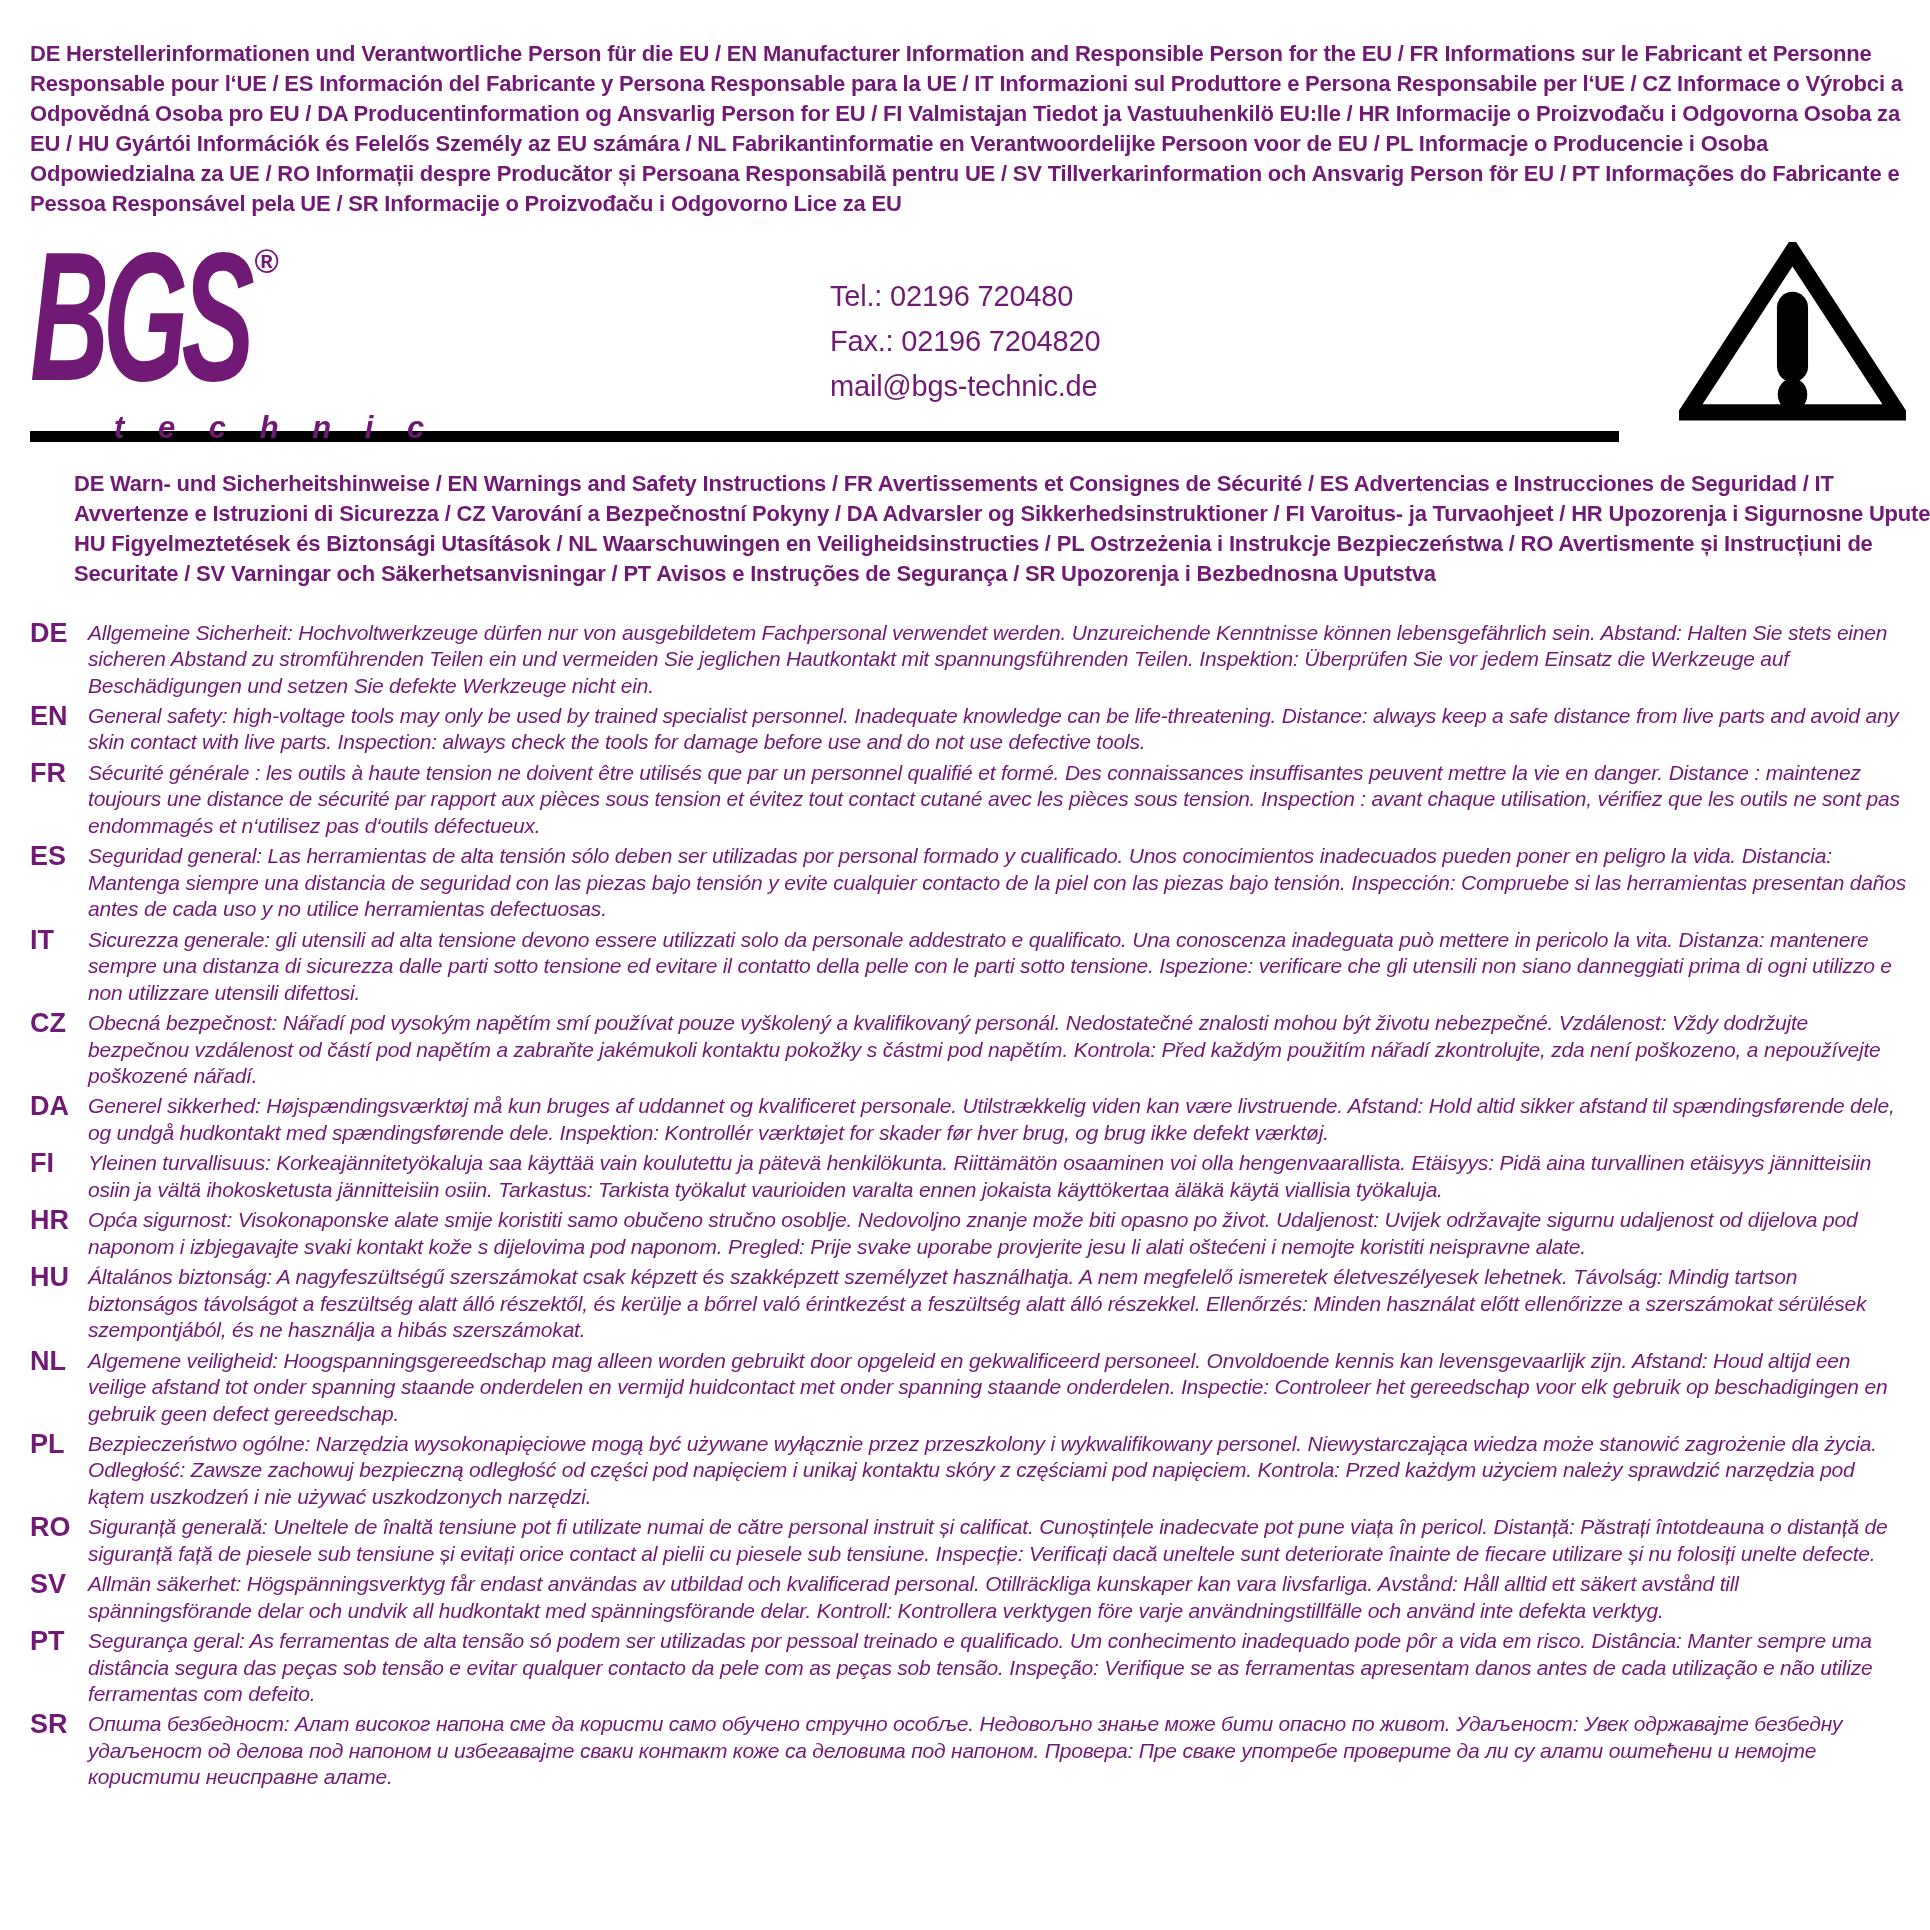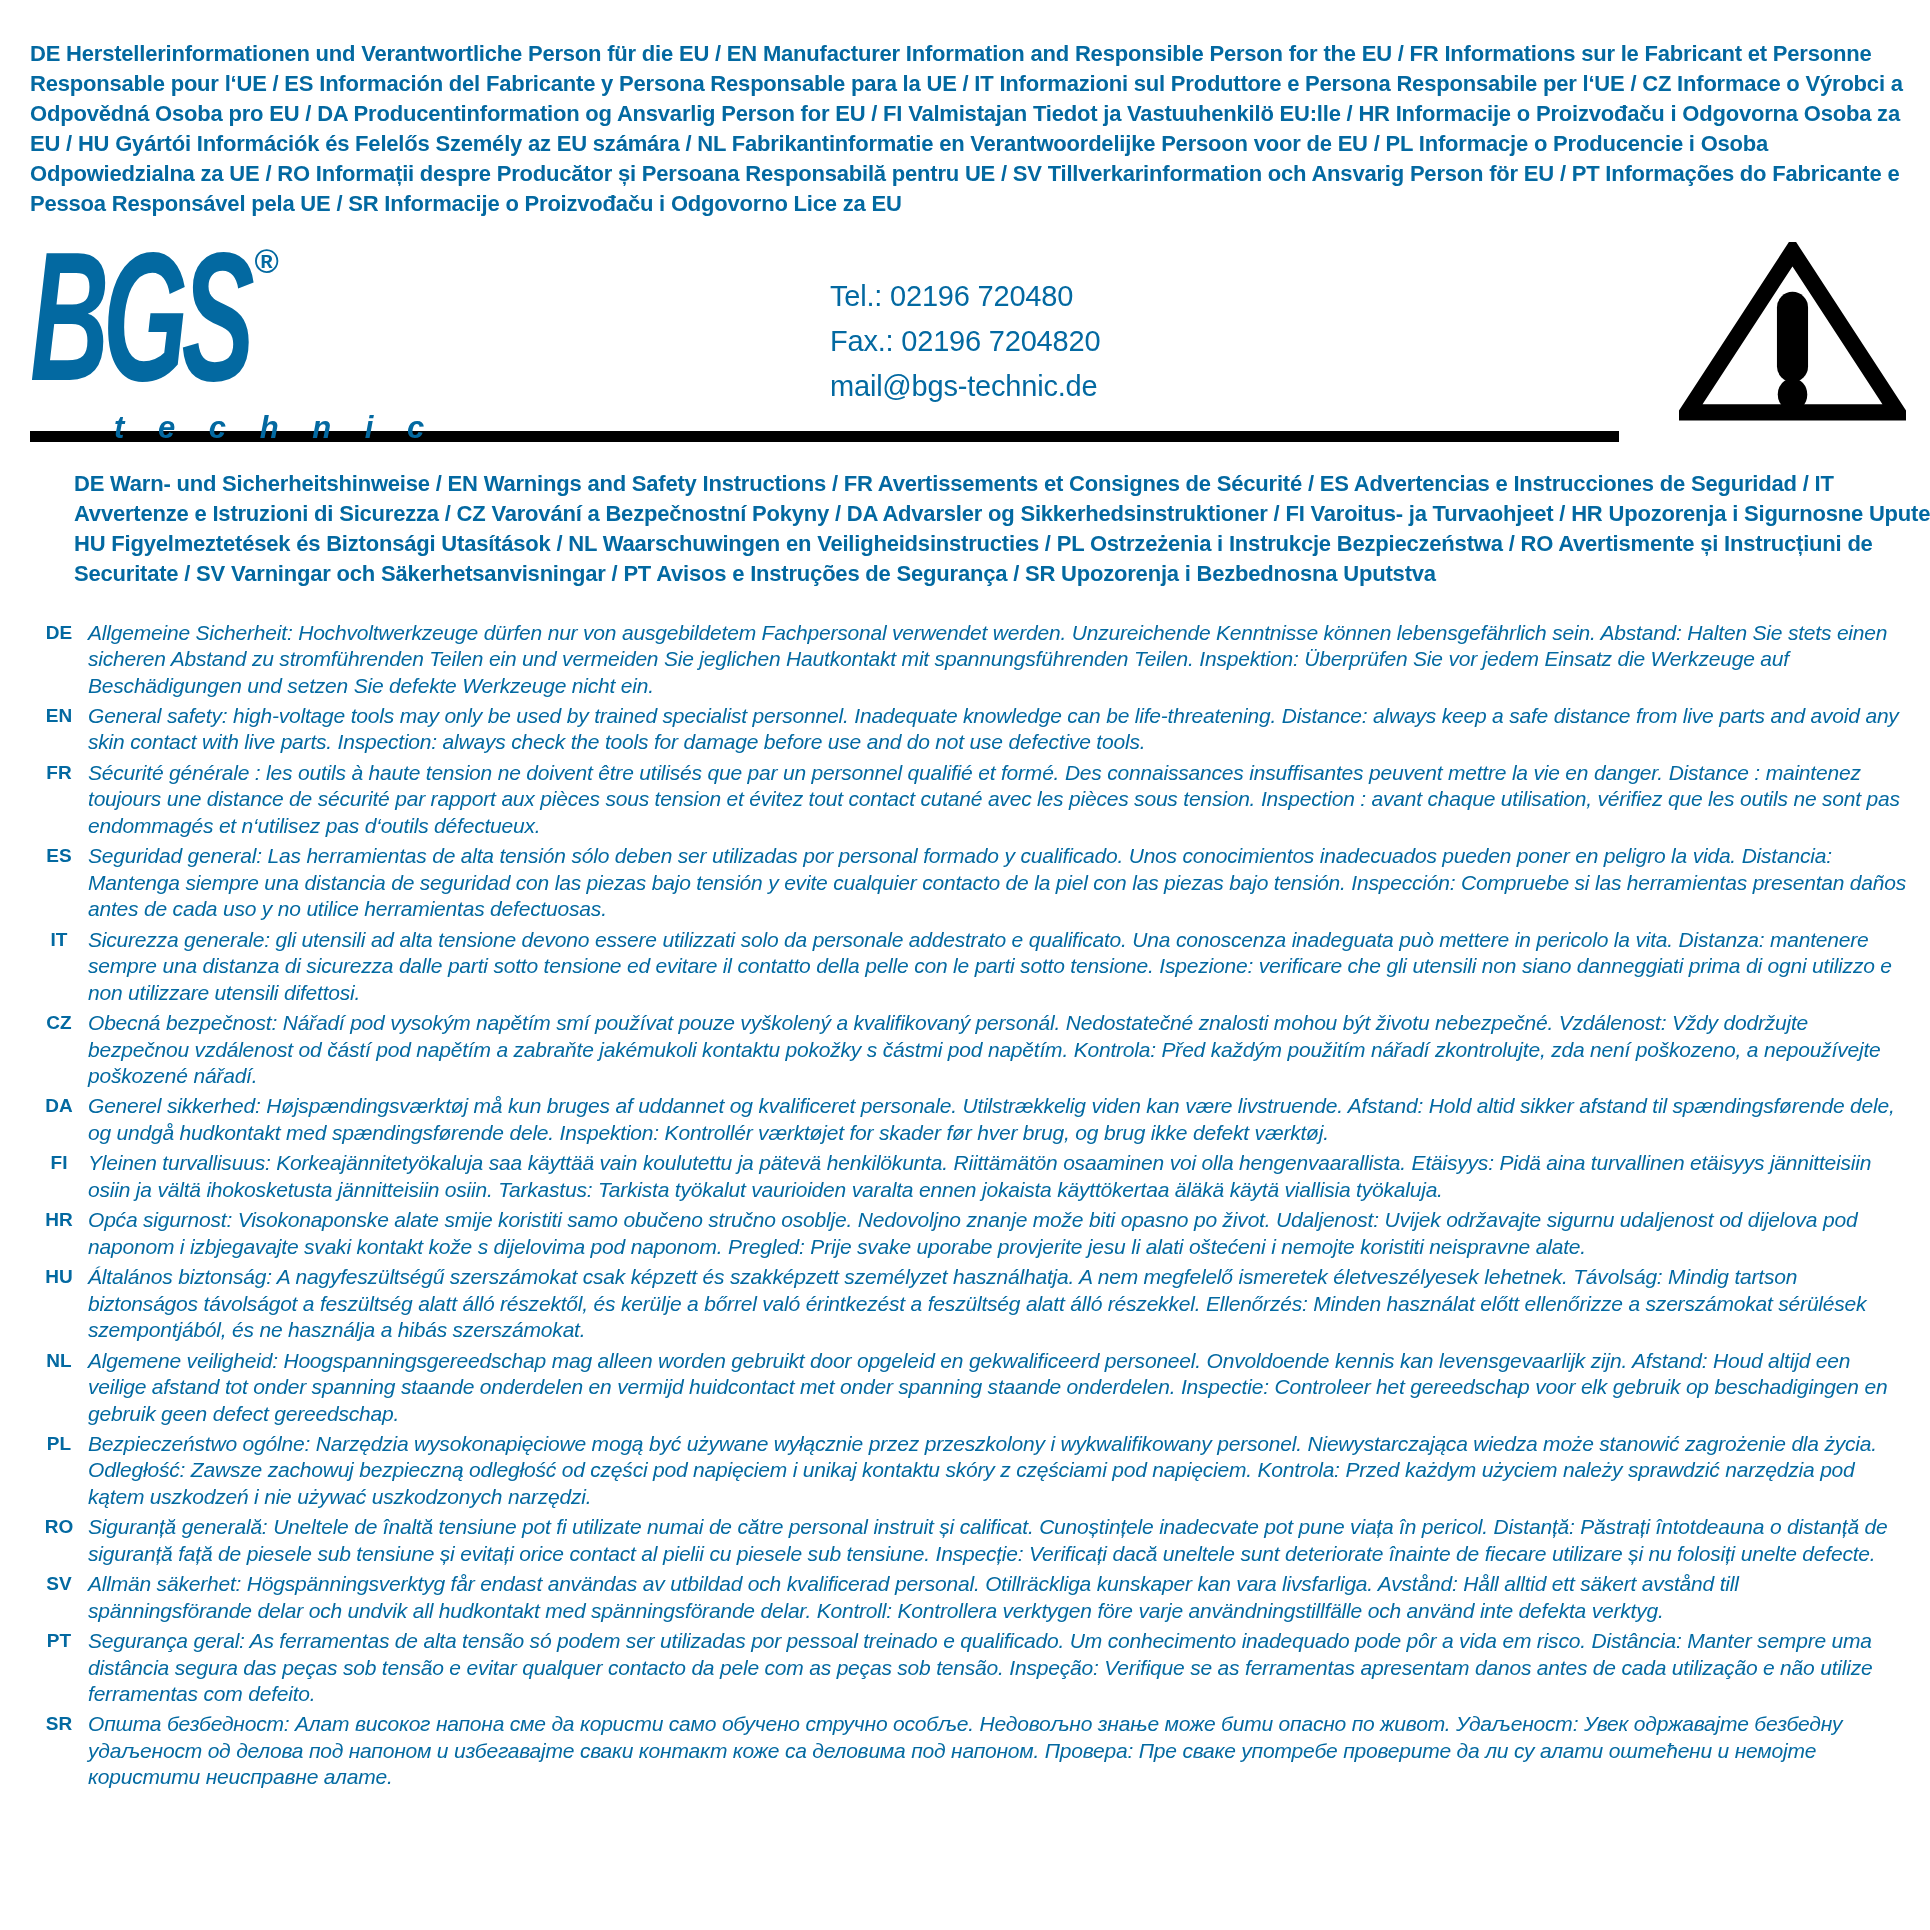--- a/index.html
+++ b/index.html
@@ -1,17 +1,17 @@
 <!DOCTYPE html>
 <html style="font-size:12.5px"><head>
 <meta charset="utf-8">
 <style>
   html,body{margin:0;padding:0;background:#fff;}
   .page{
-    width:1930px;height:1930px;background:#ffffff;color:#0369a1;
+    width:1930px;height:1930px;background:#ffffff;color:#701a75;
     box-sizing:border-box;padding:39px 22px 0 30px;
     font-family:"Liberation Sans",sans-serif;overflow:hidden;
   }
   
   .mfr-header{
     font-weight:bold;font-size:22px;line-height:30px;letter-spacing:-0.2px;
     width:1876px;
   }
   
   .band{position:relative;height:181px;margin-top:28px;}
@@ -32,21 +32,21 @@
   .rule{height:11px;background:#000;width:1589px;margin-top:3.1px;}
   
   .warn-header{
     margin-top:26.5px;font-weight:bold;font-size:22px;line-height:30px;letter-spacing:-0.2px;
     width:1876px;
     margin-left:44px;
   }
   
   .safety{margin-top:31px;list-style:none;margin-left:0;margin-right:0;margin-bottom:0;padding:0;width:1877px;}
   .safety-item{display:grid;grid-template-columns:58px 1fr;margin-bottom:3.9px;}
-  .lang-code{font-weight:bold;font-size:19px;line-height:26.5px;text-align:center;}
+  .lang-code{font-weight:bold;font-size:27px;line-height:26.5px;}
   .lang-text{font-size:21px;line-height:26.5px;letter-spacing:-0.2px;font-style:italic;}
 </style>
 </head>
 <body>
 
 <div class="page">
 
   <div class="mfr-header">DE Herstellerinformationen und Verantwortliche Person für die EU  /  EN Manufacturer Information and Responsible Person for the EU  /  FR Informations sur le Fabricant et Personne Responsable pour l‘UE  /  ES Información del Fabricante y Persona Responsable para la UE  /  IT Informazioni sul Produttore e Persona Responsabile per l‘UE  /  CZ Informace o Výrobci a Odpovědná Osoba pro EU  /  DA Producentinformation og Ansvarlig Person for EU  /  FI Valmistajan Tiedot ja Vastuuhenkilö EU:lle  /  HR Informacije o Proizvođaču i Odgovorna Osoba za EU  /  HU Gyártói Információk és Felelős Személy az EU számára  /  NL Fabrikantinformatie en Verantwoordelijke Persoon voor de EU  /  PL Informacje o Producencie i Osoba Odpowiedzialna za UE  /  RO Informații despre Producător și Persoana Responsabilă pentru UE  /  SV Tillverkarinformation och Ansvarig Person för EU  /  PT Informações do Fabricante e Pessoa Responsável pela UE  /  SR Informacije o Proizvođaču i Odgovorno Lice za EU</div>
 
   <div class="band">

